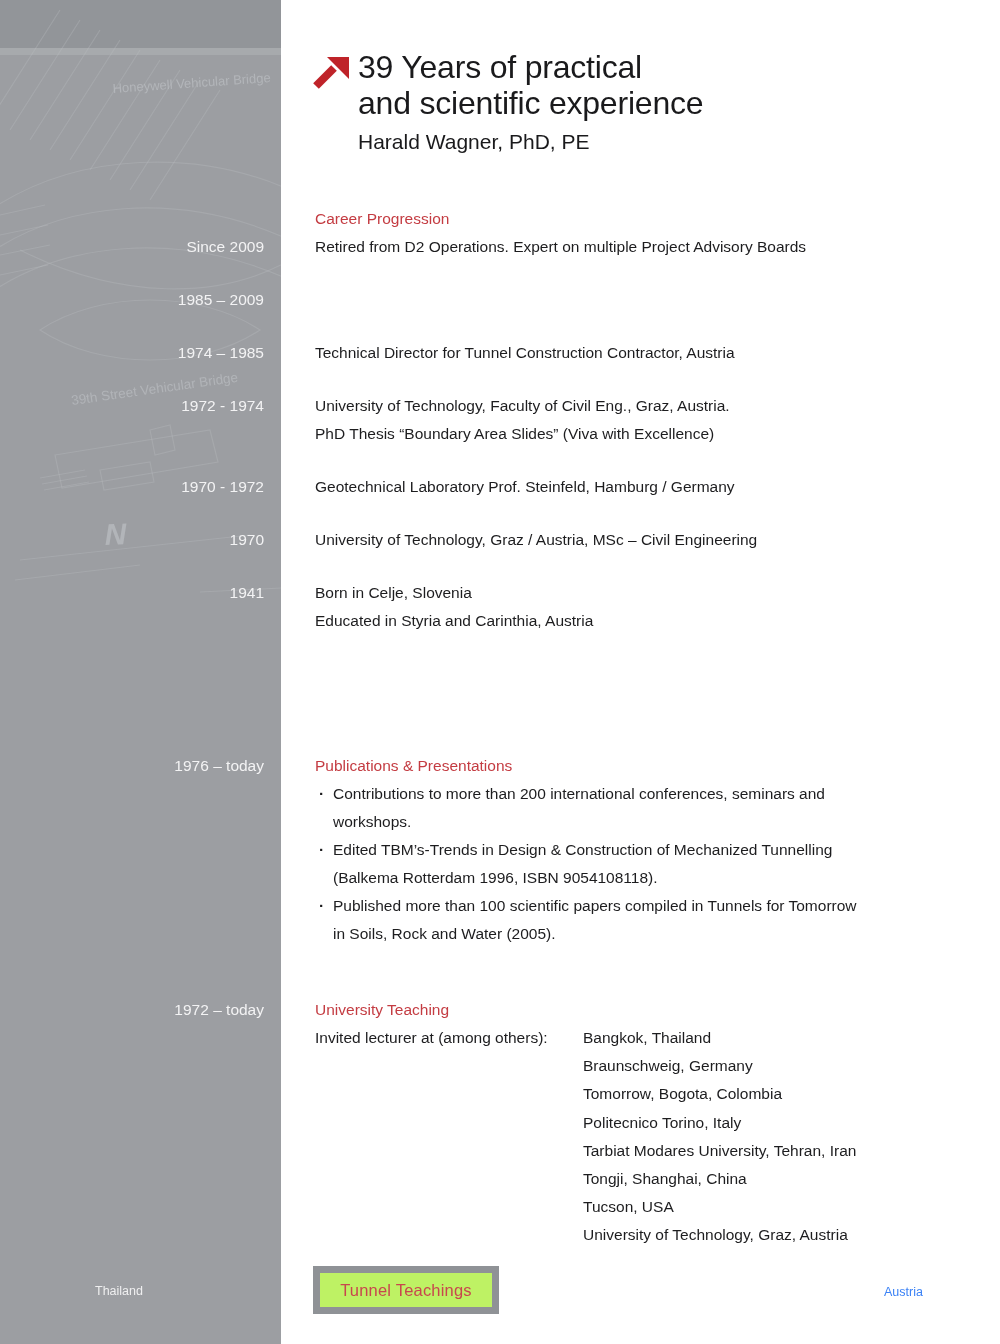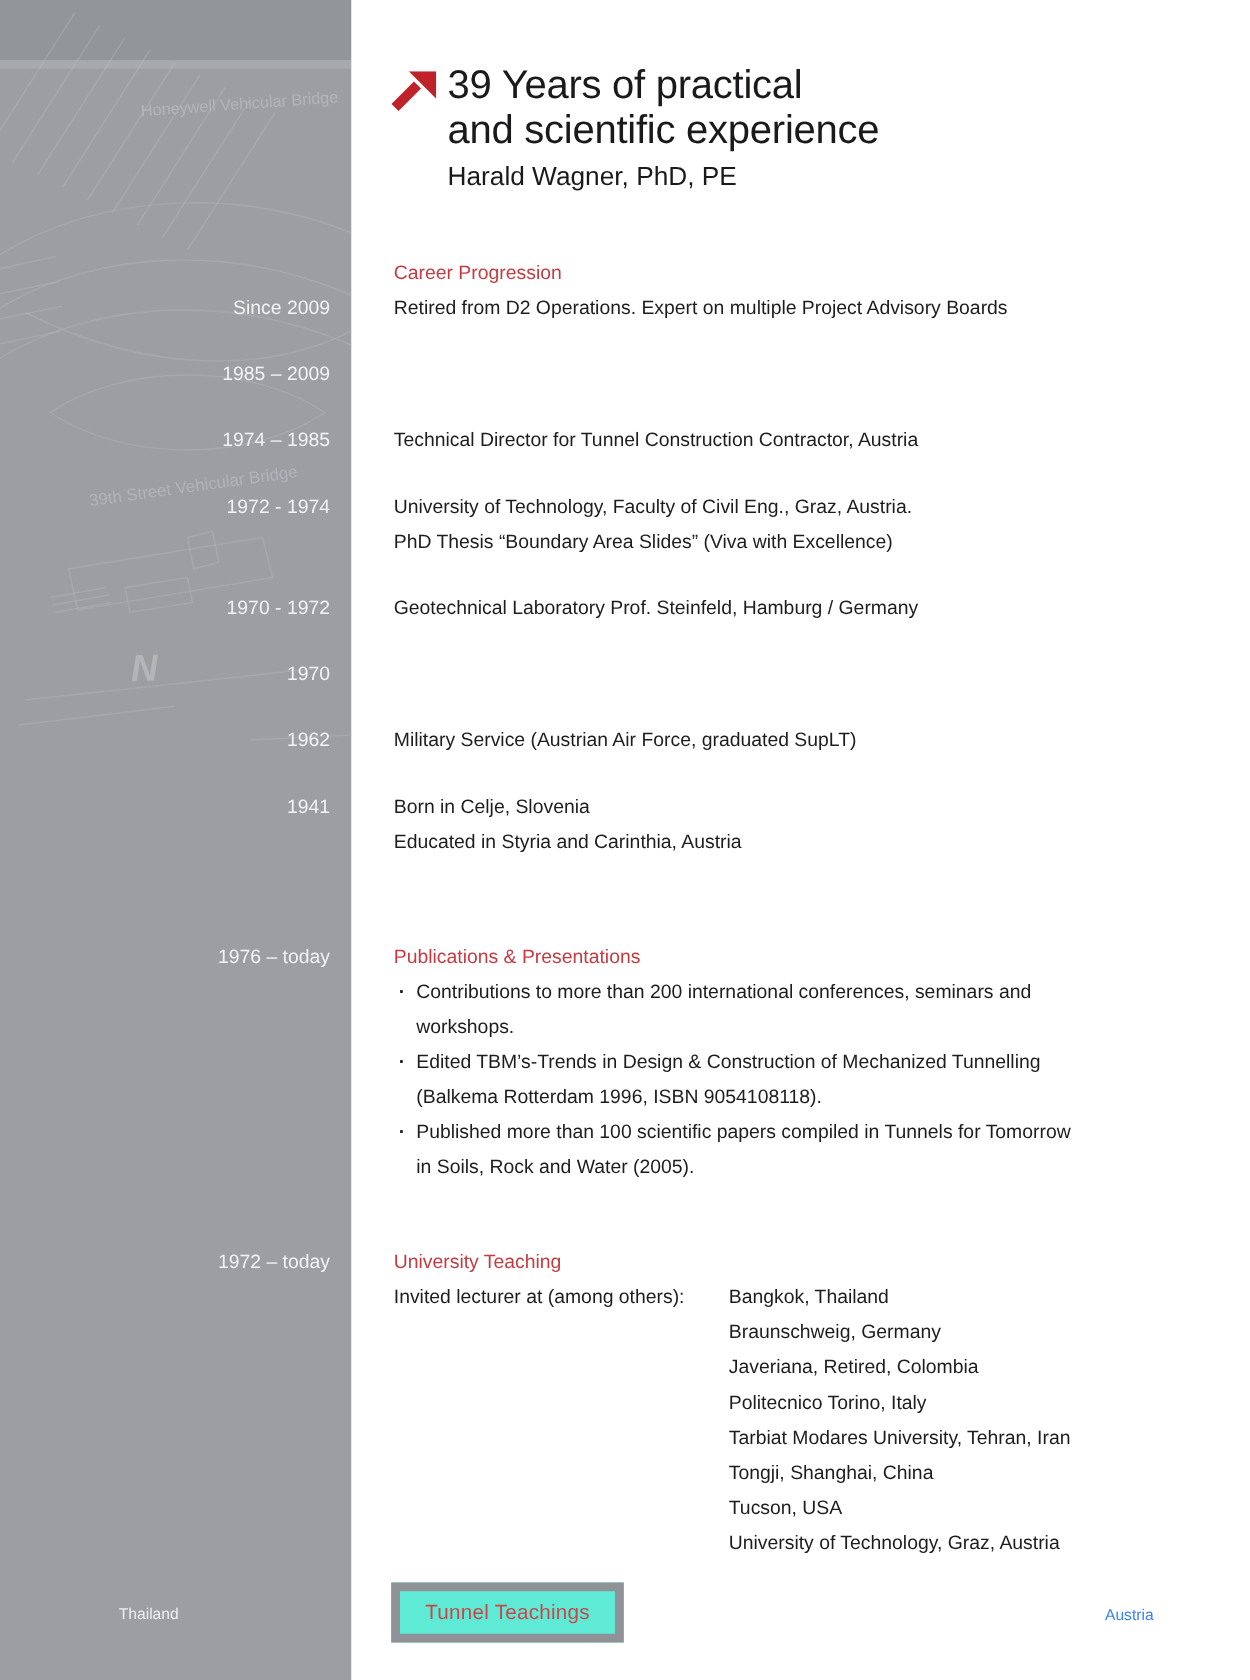--- a/index.html
+++ b/index.html
@@ -37,21 +37,21 @@
   .line{line-height:28px;}
   .red{color:var(--accent);}
   .pline{position:relative;padding-left:18px;line-height:28px;}
   .pline.first::before{content:"\00B7";position:absolute;left:4px;font-weight:700;}
   .lead-row .body{display:flex;}
   .lead{flex:0 0 268px;width:268px;line-height:28px;}
   .locations .line{line-height:28.2px;}
   
   .tt-button{
     position:absolute;left:313px;top:1266px;width:186px;height:48px;box-sizing:border-box;
-    border:7px solid var(--btn-border);background:#5eead4;display:flex;align-items:center;justify-content:center;
+    border:7px solid var(--btn-border);background:#bef264;display:flex;align-items:center;justify-content:center;
     font-size:16.5px;color:var(--btn-text);letter-spacing:0.2px;cursor:pointer;
   }
 </style>
 </head>
 <body>
 
 <div class="page">
 
   <div class="sidebar">
     <svg class="watermark" width="281" height="1344" viewBox="0 0 281 1344" xmlns="http://www.w3.org/2000/svg">
@@ -124,25 +124,22 @@
           </div>
         </div>
         <div class="trow">
           <div class="date line">1970 - 1972</div>
           <div class="body">
             <div class="line">Geotechnical Laboratory Prof. Steinfeld, Hamburg / Germany</div>
           </div>
         </div>
         <div class="trow">
           <div class="date line">1970</div>
-        </div>
-        <div class="trow">
-          <div class="date line">1962</div>
           <div class="body">
-            <div class="line">Military Service (Austrian Air Force, graduated SupLT)</div>
+            <div class="line">University of Technology, Graz / Austria, MSc – Civil Engineering</div>
           </div>
         </div>
         <div class="trow">
           <div class="date line">1941</div>
           <div class="body">
             <div class="line">Born in Celje, Slovenia</div>
             <div class="line">Educated in Styria and Carinthia, Austria</div>
           </div>
         </div>
       </div>
@@ -171,21 +168,21 @@
       <div class="date line">1972 – today</div>
       <div class="body"><span class="red line">University Teaching</span></div>
     </div>
     <div class="trow tight lead-row">
       <div class="date"></div>
       <div class="body">
         <div class="lead">Invited lecturer at (among others):</div>
         <div class="locations">
             <div class="line">Bangkok, Thailand</div>
             <div class="line">Braunschweig, Germany</div>
-            <div class="line">Javeriana, Retired, Colombia</div>
+            <div class="line">Tomorrow, Bogota, Colombia</div>
             <div class="line">Politecnico Torino, Italy</div>
             <div class="line">Tarbiat Modares University, Tehran, Iran</div>
             <div class="line">Tongji, Shanghai, China</div>
             <div class="line">Tucson, USA</div>
             <div class="line">University of Technology, Graz, Austria</div>
           </div>
       </div>
     </div>
   </div>
 

